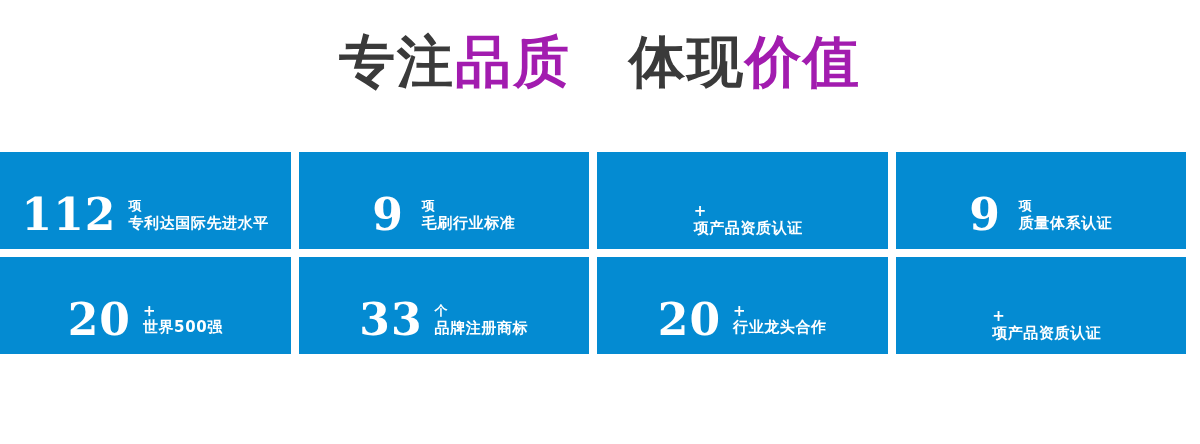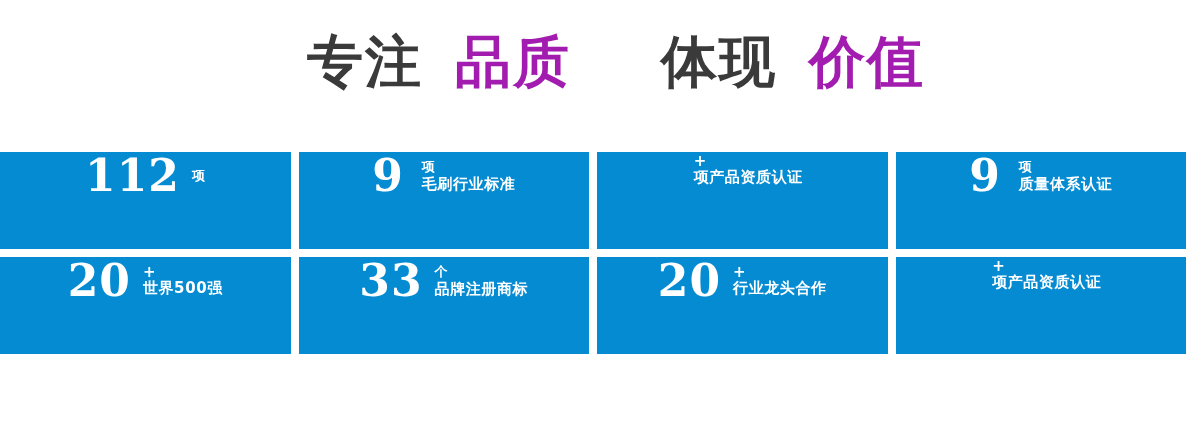--- a/index.html
+++ b/index.html
@@ -30,21 +30,20 @@
     white-space: nowrap;
     line-height: 1;
   }
   .headline .seg {
     font-family: "DejaVu Sans", "Liberation Sans", sans-serif;
     font-size: 56px;
     font-weight: bold;
     letter-spacing: 2px;
     display: inline-block;
     vertical-align: middle;
-    margin-left: 32px;
   }
   .headline .dark { color: #3a3a3a; }
   .headline .blue { color: #a21caf; }
   .headline .gap  { display: inline-block; width: 58px; }
 
   
   .stats-grid {
     position: absolute;
     left: 0;
     top: 152px;
@@ -52,24 +51,24 @@
     display: grid;
     grid-template-columns: repeat(4, 1fr);
     grid-auto-rows: 97px;
     column-gap: 8px;
     row-gap: 8px;
   }
 
   .stat-card {
     background: #048bd2;
     display: flex;
-    align-items: flex-start;
+    align-items: flex-end;
     justify-content: center;
     box-sizing: border-box;
-    padding: 2px 10px;
+    padding: 12px 10px;
   }
 
   .stat-inner {
     display: flex;
     align-items: center;
   }
 
   .stat-number {
     color: #ffffff;
     font-family: "DejaVu Serif", "Liberation Serif", serif;
@@ -122,20 +121,21 @@
     <span class="seg dark">专注</span><span class="seg blue">品质</span><span class="gap"></span><span class="seg dark">体现</span><span class="seg blue">价值</span>
   </div>
 
   <div class="stats-grid">
 
     <div class="stat-card">
       <div class="stat-inner">
         <span class="stat-number">112</span>
         <span class="stat-text">
           <span class="stat-unit">项</span>
+          <span class="stat-label">专利达国际先进水平</span>
         </span>
       </div>
     </div>
 
     <div class="stat-card single">
       <div class="stat-inner">
         <span class="stat-number">9</span>
         <span class="stat-text">
           <span class="stat-unit">项</span>
           <span class="stat-label">毛刷行业标准</span>

